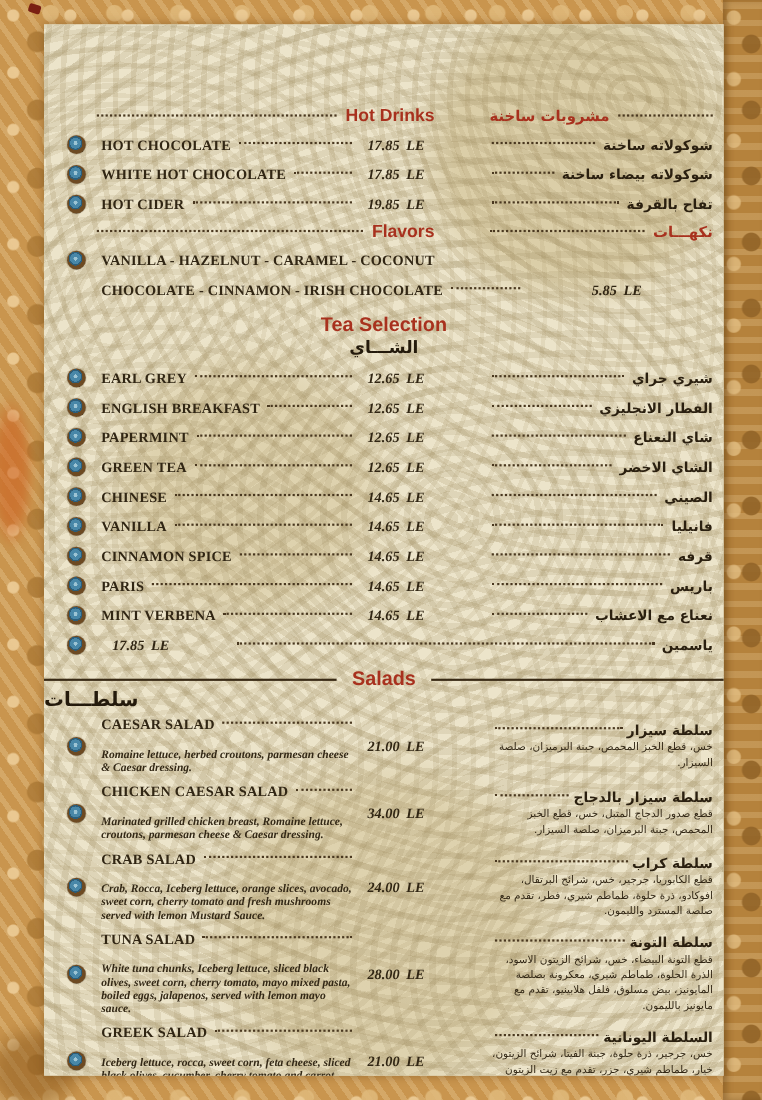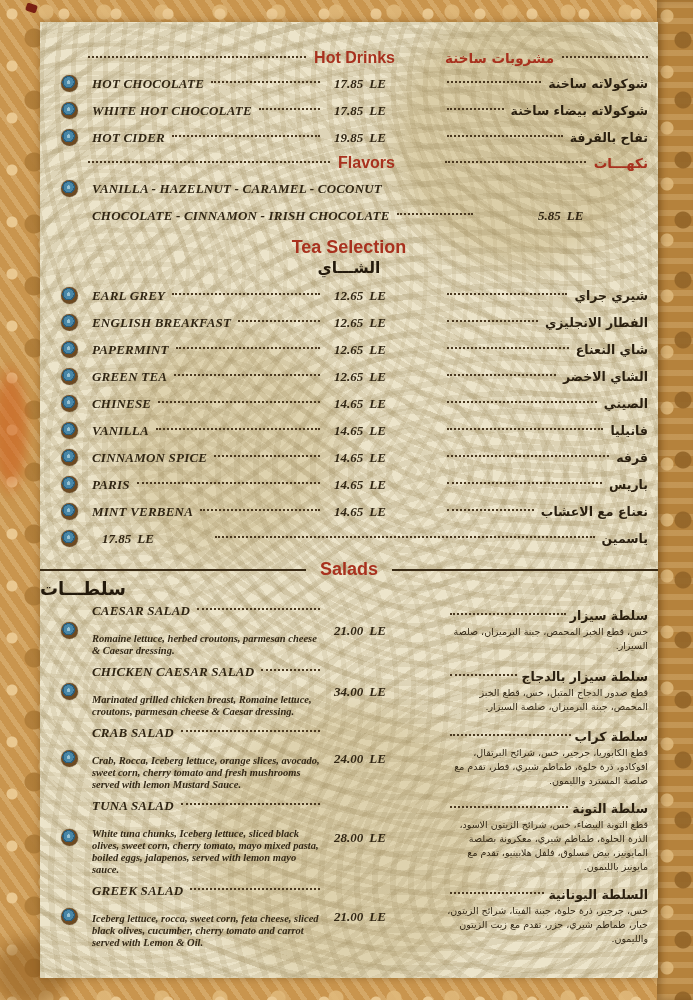--- a/index.html
+++ b/index.html
@@ -38,32 +38,32 @@
     background-image:
       repeating-radial-gradient(circle at 86% 7%, rgba(160,140,94,.20) 0 5px, rgba(0,0,0,0) 5px 16px),
       repeating-radial-gradient(circle at 10% 26%, rgba(160,140,94,.14) 0 4px, rgba(0,0,0,0) 4px 14px),
       repeating-radial-gradient(circle at 60% 47%, rgba(150,132,88,.16) 0 6px, rgba(0,0,0,0) 6px 19px),
       repeating-radial-gradient(circle at 16% 70%, rgba(150,132,88,.14) 0 5px, rgba(0,0,0,0) 5px 17px),
       repeating-radial-gradient(circle at 78% 90%, rgba(150,132,88,.16) 0 6px, rgba(0,0,0,0) 6px 18px),
       radial-gradient(circle at 78% 12%, rgba(205,188,140,.55) 0 110px, rgba(205,188,140,0) 150px),
       radial-gradient(circle at 30% 44%, rgba(205,188,140,.45) 0 90px, rgba(205,188,140,0) 140px),
       radial-gradient(circle at 50% 86%, rgba(208,192,146,.5) 0 120px, rgba(208,192,146,0) 170px);
   }
-  .content{position:relative;z-index:2;padding-top:24px;}
+  .content{position:relative;z-index:2;padding-top:72px;}
 
   
   .row{display:flex;align-items:center;height:27px;padding-right:10px;}
   .bullet{
     width:17px;height:17px;border-radius:50%;margin:0 14px 0 21px;flex:none;
     background:radial-gradient(circle at 45% 42%, #9cc4d4 0 13%, #4887a8 14% 36%, #2d5d78 37% 46%, #6d4a22 47% 72%, #432c10 73% 100%);
     box-shadow:0 0 1px rgba(40,25,8,.8);
   }
   .bullet-spacer{width:52px;flex:none;}
   .en-wrap{width:232px;display:flex;align-items:center;flex:none;}
-  .en-name{font-style:italic;font-weight:600;font-size:13px;color:#312614;letter-spacing:.2px;white-space:nowrap;}
+  .en-name{font-weight:600;font-size:13px;color:#312614;letter-spacing:.2px;white-space:nowrap;}
   .dots{flex:1;border-bottom:2px dotted #4a3820;margin:0 4px 4px 7px;min-width:10px;}
   .price{width:75px;flex:none;font-style:italic;font-weight:600;font-size:13px;color:#312614;padding-left:10px;white-space:nowrap;}
   .cur{margin-left:6px;}
   .ar-wrap{flex:1;display:flex;align-items:center;direction:rtl;padding-left:34px;}
   .ar-name{font-family:"DejaVu Sans",sans-serif;font-weight:700;font-size:12.5px;color:#2b2010;white-space:nowrap;}
   .ar-wrap .dots{margin:0 7px 4px 4px;}
 
   
   .hdr-row{display:flex;align-items:center;height:24px;padding:0 10px 0 48px;}
   .hdr-en{width:307px;display:flex;align-items:center;flex:none;padding-right:28px;}

